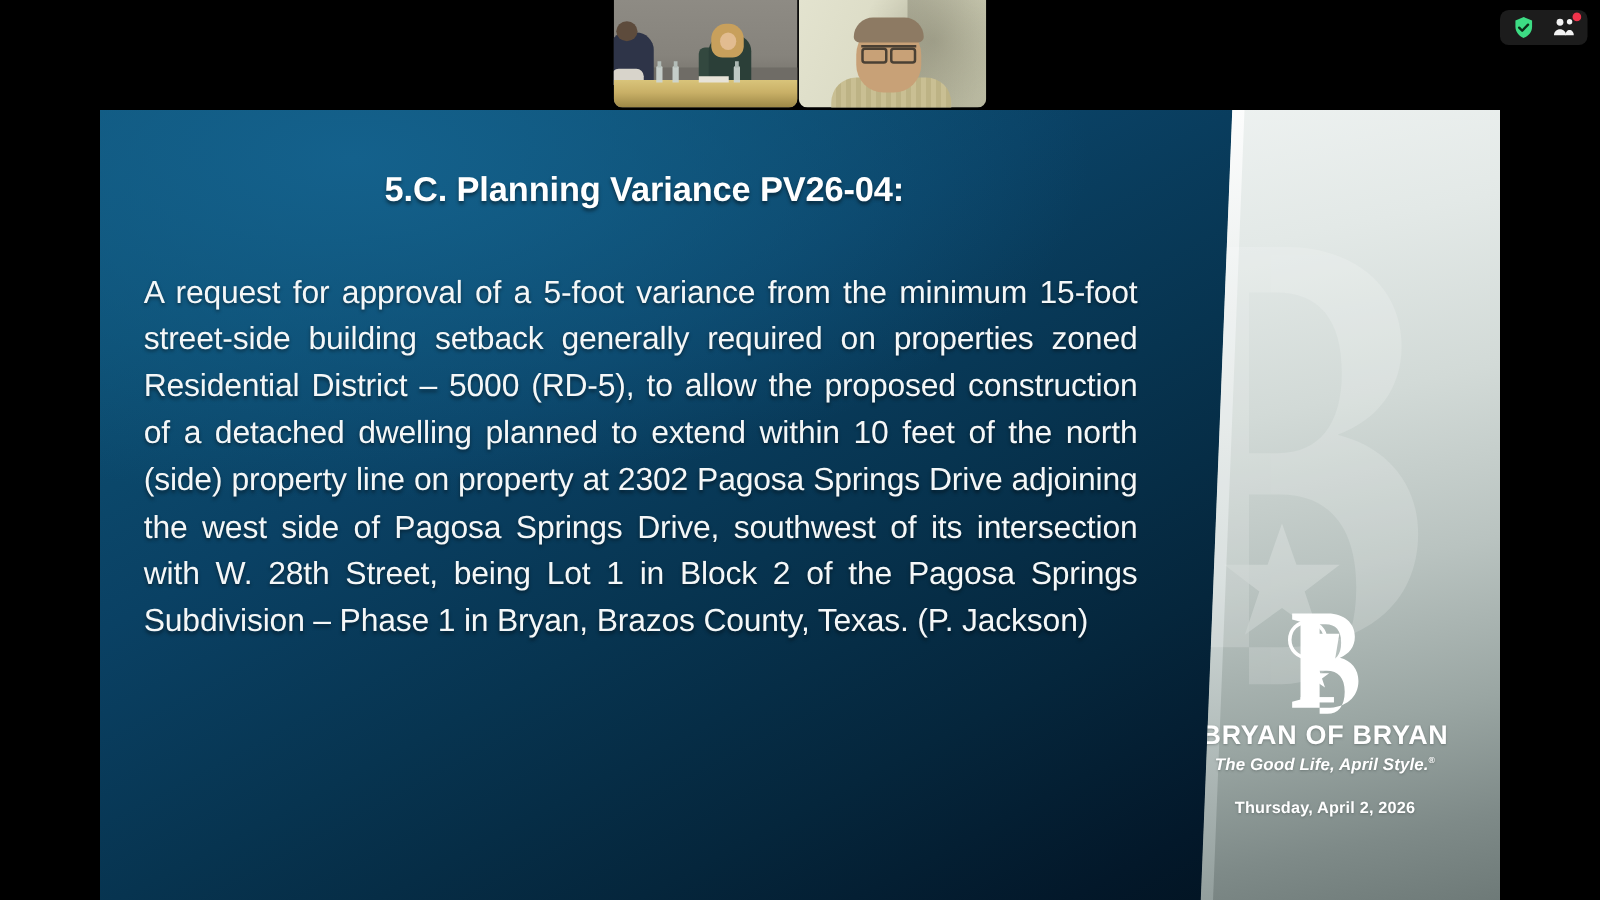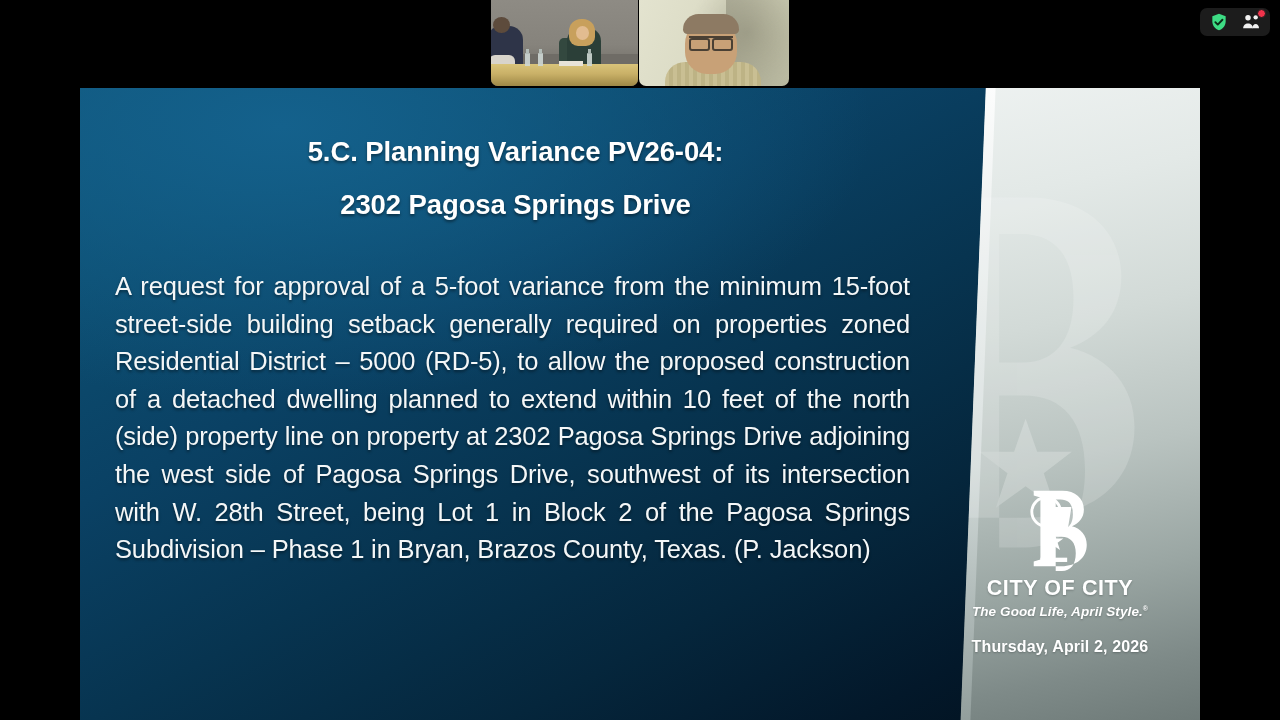--- a/index.html
+++ b/index.html
@@ -170,21 +170,21 @@
   #logo-wordmark {
     font-size:21.5px; font-weight:bold; letter-spacing:.6px;
     margin-top:4px;
   }
   #logo-tagline {
     font-size:13.5px; font-style:italic; font-weight:bold;
     margin-top:3px; letter-spacing:.1px;
   }
   #logo-tagline sup { font-size:7px; vertical-align:super; font-style:normal; }
   #slide-date {
-    font-size:16px; font-weight:bold; margin-top:19px; letter-spacing:.15px;
+    font-size:13px; font-weight:bold; margin-top:19px; letter-spacing:.15px;
   }
 
   
   #slide-content {
     position:absolute; left:0; top:0; width:880px; height:632px;
     padding:28px 44px 0 35px;
   }
   .slide-title {
     color:#ffffff; font-size:27.5px; font-weight:bold; text-align:center;
     letter-spacing:-.1px; text-shadow:0 2px 3px rgba(0,0,0,.45);
@@ -273,28 +273,27 @@
             <path d="M30 10 h50 c27 0 45 16 45 39 0 17-10 29-25 35 19 5 31 19 31 39 0
                      27-21 45-53 45 H20 v-10 l14-4 V24 L20 20 V10 Z
                      M66 28 v62 h11 c16 0 25-11 25-31 0-21-9-31-26-31 Z
                      M66 106 v72 h13 c18 0 29-13 29-37 0-23-11-35-30-35 Z" fill="#ffffff"></path>
             <circle cx="46" cy="54" r="30" fill="none" stroke="#ffffff" stroke-width="6"></circle>
             <path d="M57 44 l42 0 -8 48 -30 0 Z" fill="#ffffff"></path>
             <path d="M62 96 l5 14 15 0 -12 9 5 15 -13-9 -13 9 5-15 -12-9 15 0 Z" fill="#ffffff"></path>
             <rect x="34" y="150" width="56" height="9" fill="#ffffff"></rect>
           </svg>
         </div>
-        <div id="logo-wordmark">CITY OF CITY</div>
+        <div id="logo-wordmark">BRYAN OF BRYAN</div>
         <div id="logo-tagline">
           <span>The Good Life, April Style.</span><sup>®</sup>
         </div>
         <div id="slide-date">Thursday, April 2, 2026</div>
       </div>
     </div>
 
     <div id="slide-content">
       <div class="slide-title" id="title-line-1">5.C. Planning Variance PV26-04:</div>
-      <div class="slide-title" id="title-line-2">2302 Pagosa Springs Drive</div>
       <div id="slide-body">A request for approval of a 5-foot variance from the minimum 15-foot street-side building setback generally required on properties zoned Residential District – 5000 (RD-5), to allow the proposed construction of a detached dwelling planned to extend within 10 feet of the north (side) property line on property at 2302 Pagosa Springs Drive adjoining the west side of Pagosa Springs Drive, southwest of its intersection with W. 28th Street, being Lot 1 in Block 2 of the Pagosa Springs Subdivision – Phase 1 in Bryan, Brazos County, Texas. (P. Jackson)</div>
     </div>
   </div>
 
 </div>
 
 </body></html>

